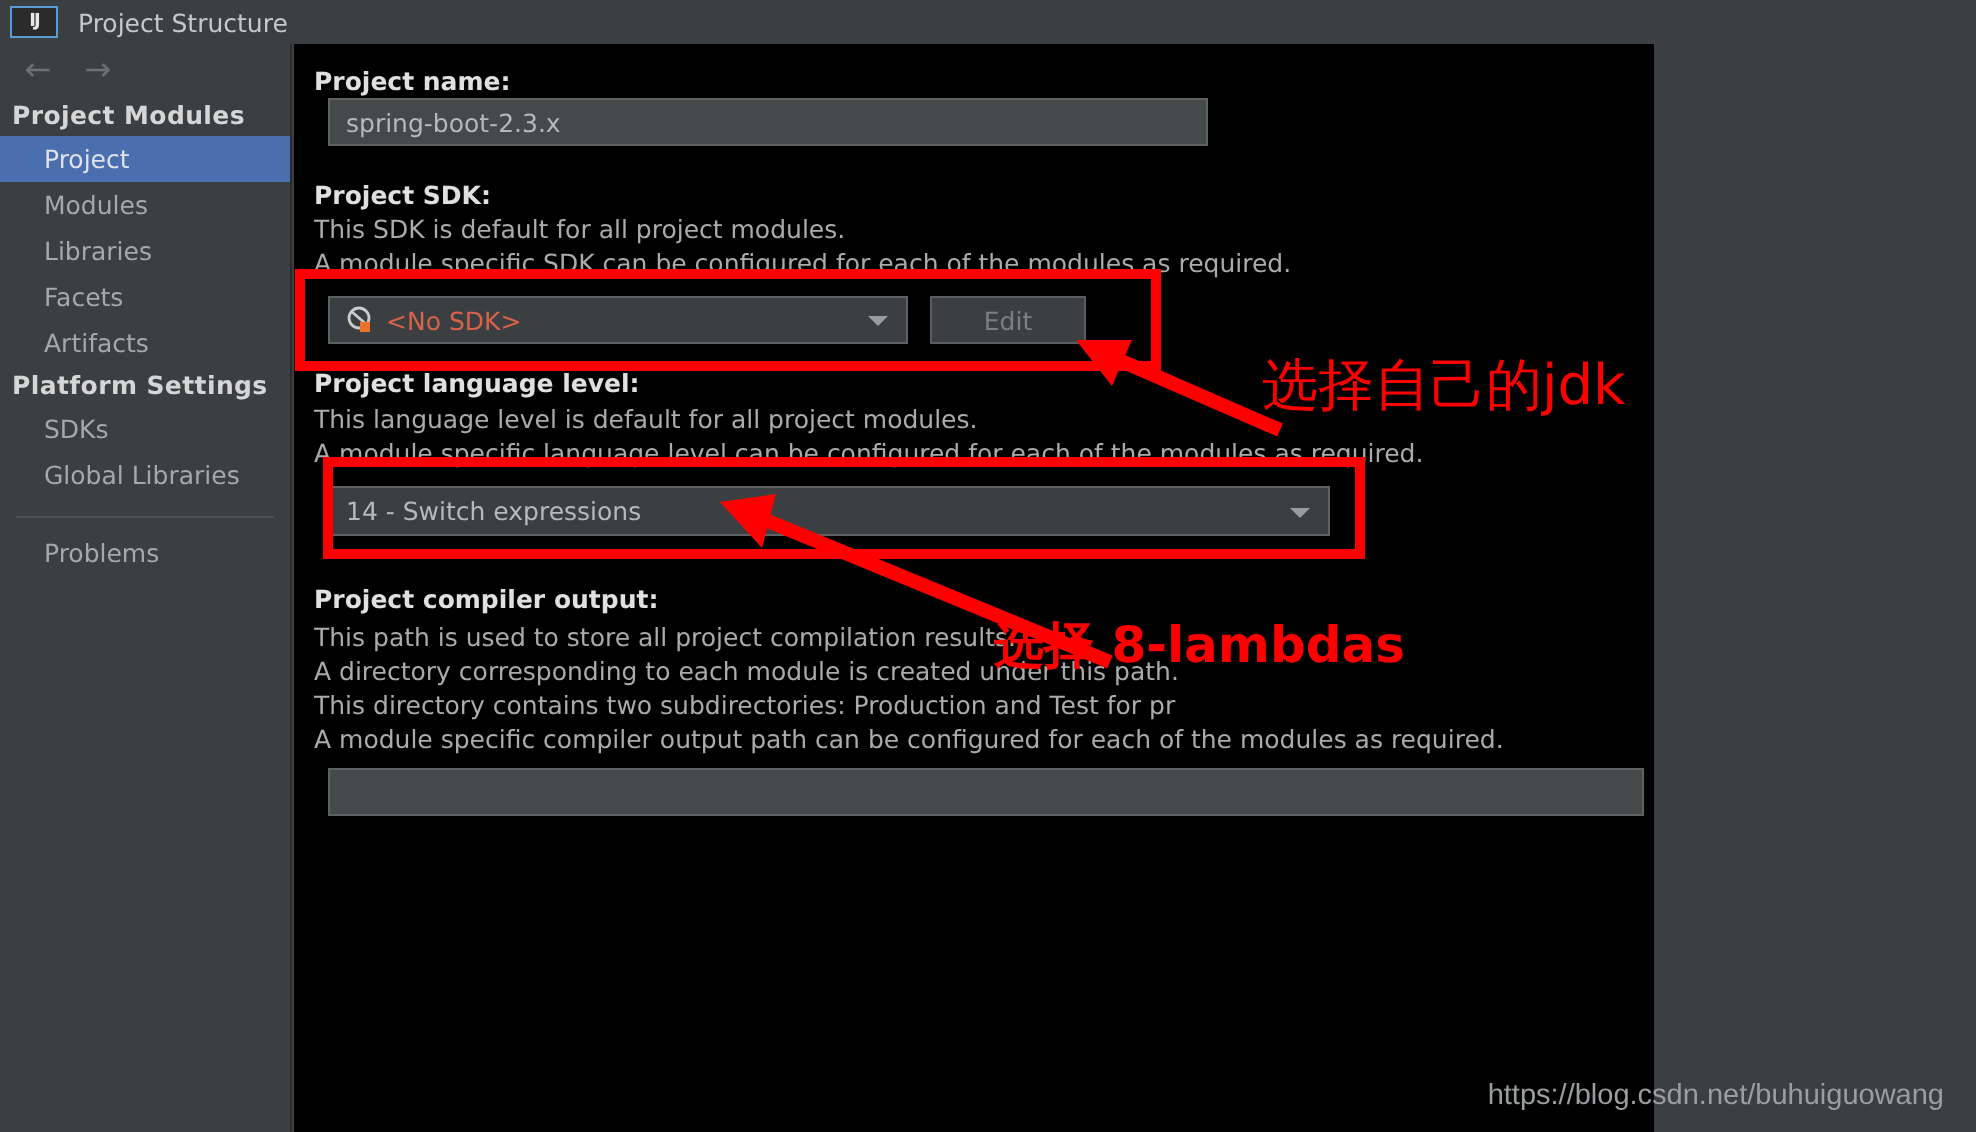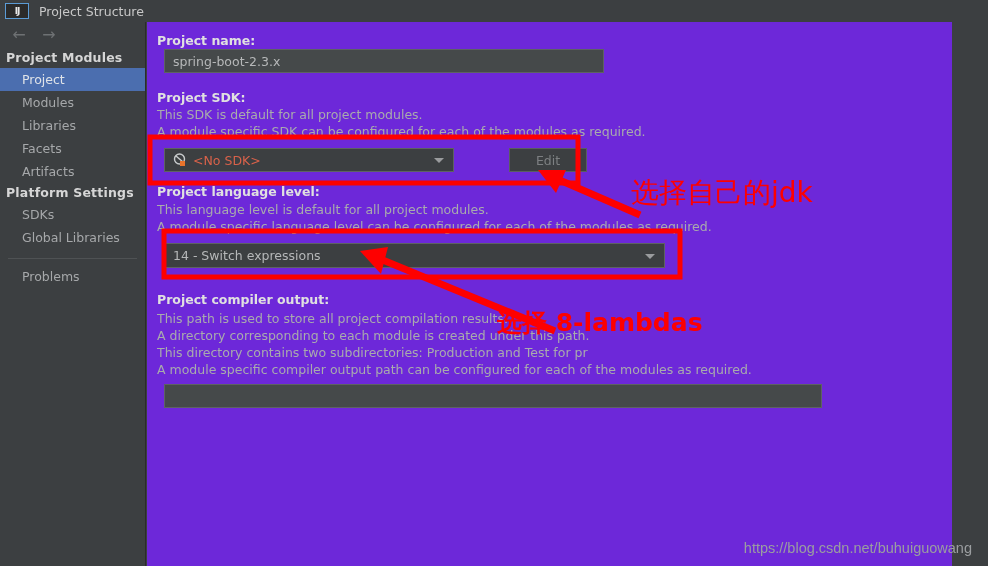--- a/index.html
+++ b/index.html
@@ -90,22 +90,22 @@
   .side-divider {
     height: 1px;
     background: #4f5254;
     margin: 9px 8px 6px 8px;
   }
 
   
   #main {
     position: absolute;
     left: 147px; top: 22px;
-    width: 805px; height: 544px;
-    background: #6d28d9;
+    width: 680px; height: 544px;
+    background: #000000;
   }
   .field-label {
     position: absolute;
     font-size: 12.5px;
     font-weight: bold;
     color: #e0e0e0;
     white-space: nowrap;
   }
   .desc {
     position: absolute;
@@ -149,21 +149,20 @@
   .btn {
     position: absolute;
     background: #3c3f41;
     border: 1px solid #5a5e60;
     box-sizing: border-box;
     font-size: 12.5px;
     color: #7d8082;
     display: flex;
     align-items: center;
     justify-content: center;
-    margin-left: 44px;
   }
   #sdk-icon {
     width: 14px; height: 14px;
     margin-right: 6px;
     position: relative;
     flex: none;
   }
   #sdk-name { color: #d9624a; }
 
   

